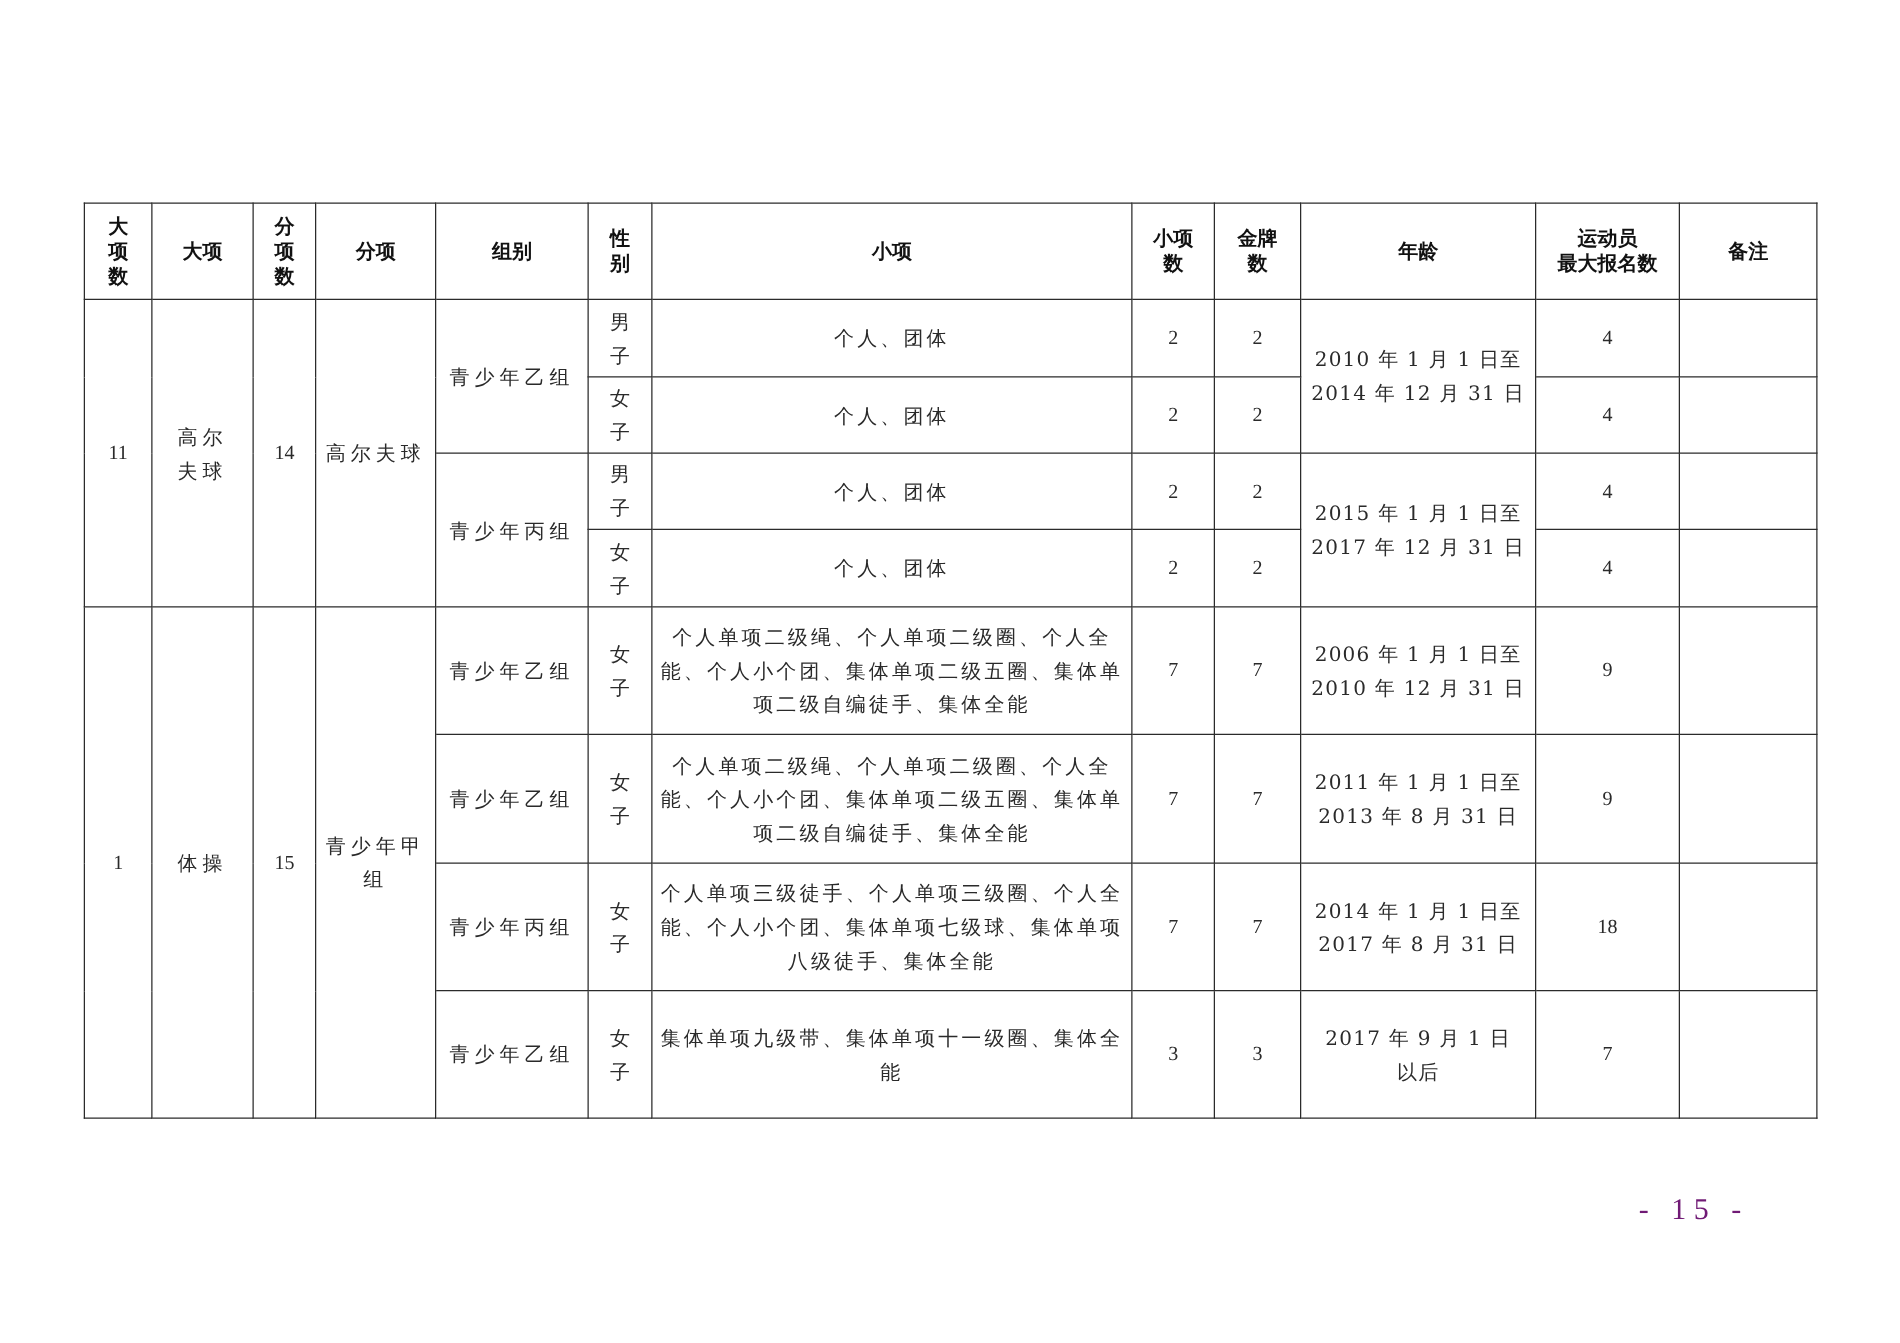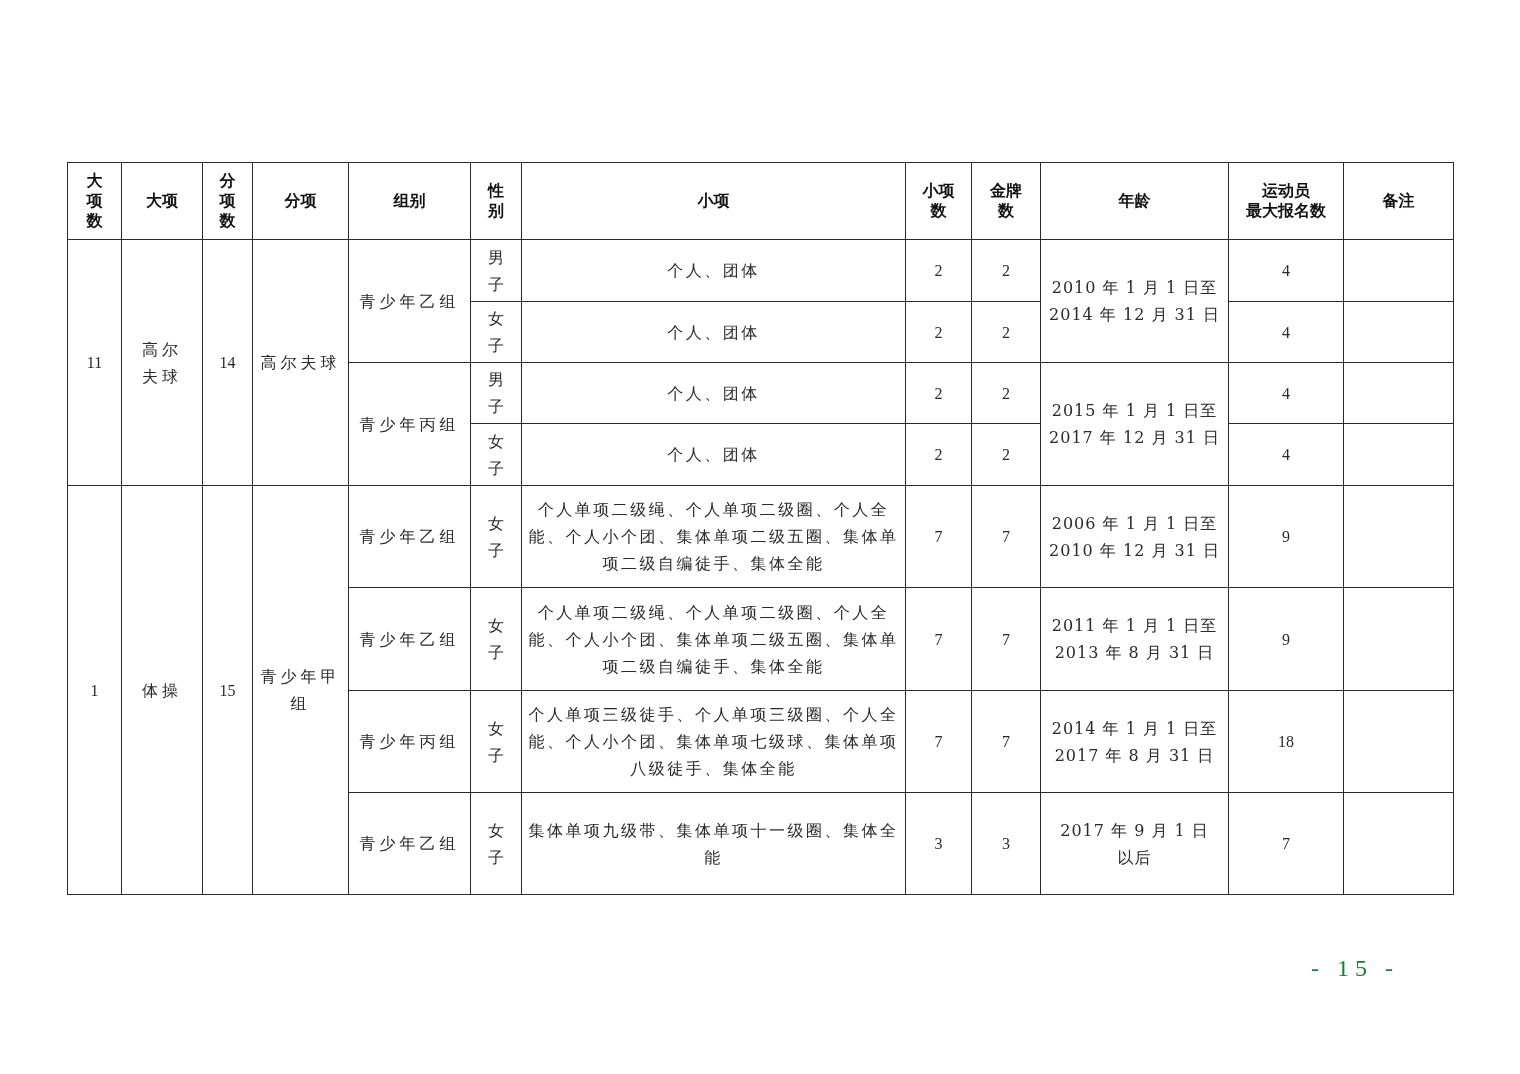--- a/index.html
+++ b/index.html
@@ -69,21 +69,21 @@
       letter-spacing: 1px;
     }
     .page-number {
       position: absolute;
       left: 1300px;
       top: 955px;
       width: 110px;
       text-align: center;
       font-family: "Liberation Serif", "DejaVu Serif", serif;
       font-size: 24px;
-      color: #15803d;
+      color: #701a75;
       letter-spacing: 6px;
     }
   </style>
 </head>
 <body>
 
 <div class="page">
   <table class="schedule">
     <colgroup>
       <col style="width:54px">

